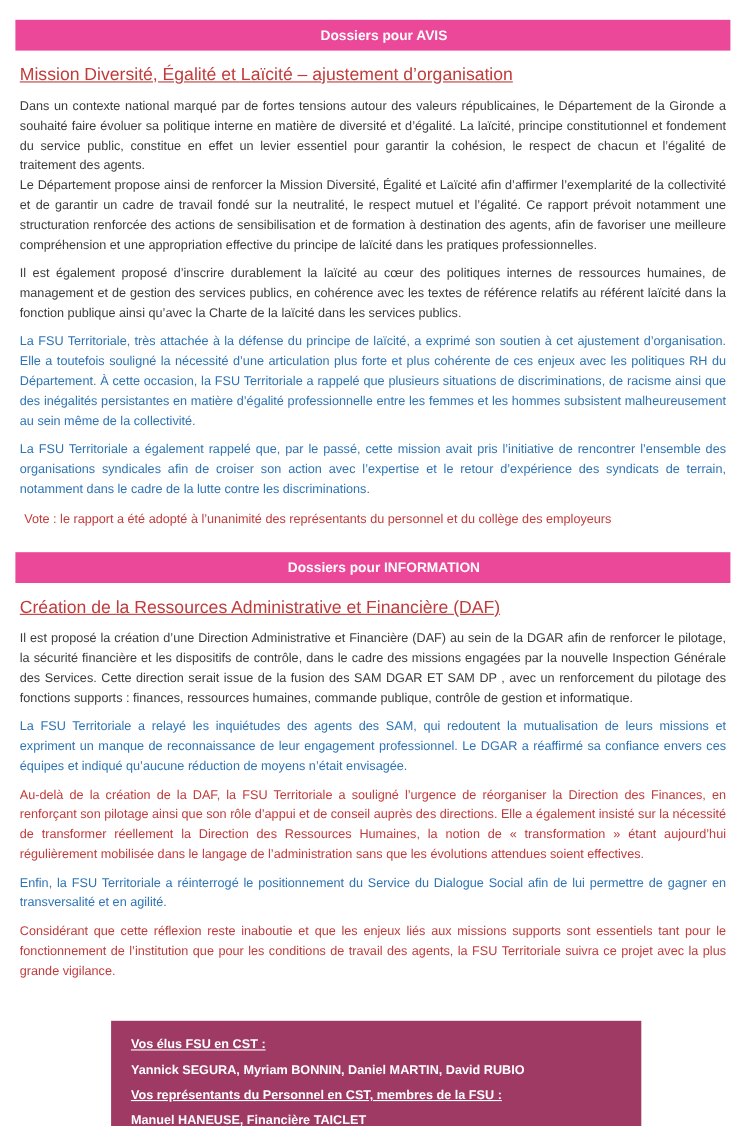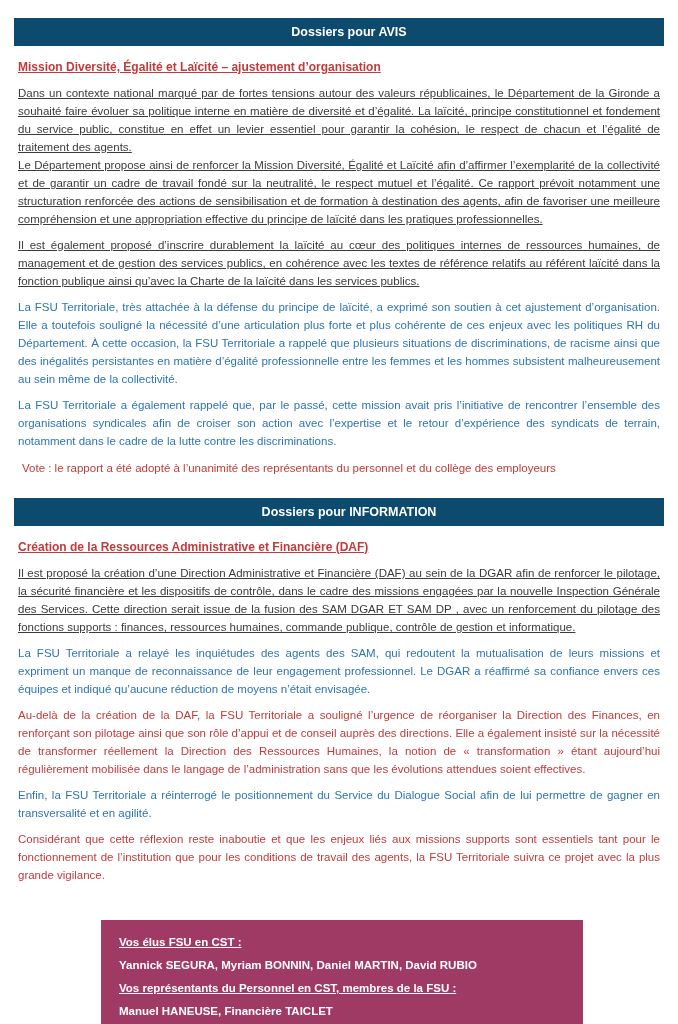--- a/index.html
+++ b/index.html
@@ -8,48 +8,48 @@
     width: 678px;
     min-height: 1024px;
     margin: 0 auto;
     font-family: "Liberation Sans", "DejaVu Sans", sans-serif;
     color: #3b3b3b;
     position: relative;
   }
   .page { padding: 18px 16px 10px 16px; }
 
   .banner {
-    background: #0c4a6e;
+    background: #ec4899;
     color: #ffffff;
     font-weight: bold;
     font-size: 12.5px;
     text-align: center;
     height: 28px;
     line-height: 28px;
     margin: 0 -2px;
     padding-left: 20px;
   }
   .banner + .section-body { margin-top: 14px; }
 
   .sec-heading {
     color: #C13B3B;
-    font-weight: bold;
-    font-size: 12px;
+    font-weight: normal;
+    font-size: 16px;
     text-decoration: underline;
     margin: 4px 2px 10px 2px;
   }
 
   p.para {
     font-size: 11.5px;
     line-height: 18px;
     text-align: justify;
     margin: 0 2px 8px 2px;
   }
   p.tight { margin-bottom: 0; }
-  .c-dark { color: #3b3b3b; text-decoration: underline; }
+  .c-dark { color: #3b3b3b; }
   .c-blue { color: #2E74B5; }
   .c-red  { color: #C13B3B; }
 
   .vote-line {
     color: #C13B3B;
     font-size: 11.5px;
     margin: 12px 2px 24px 6px;
   }
 
   .elus-box {

